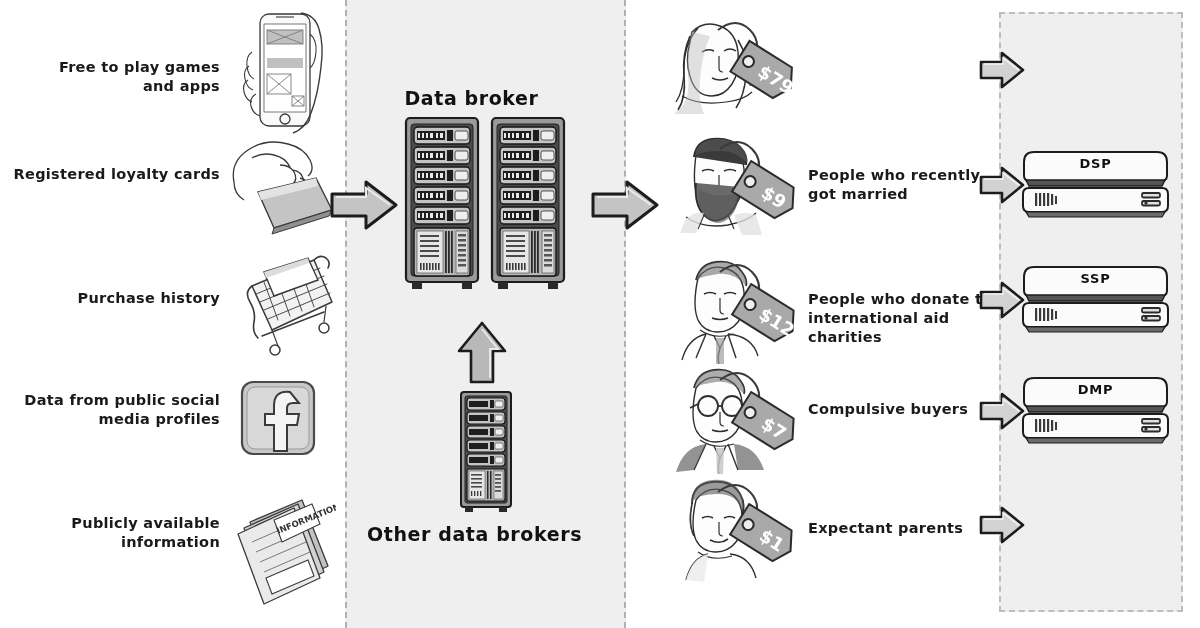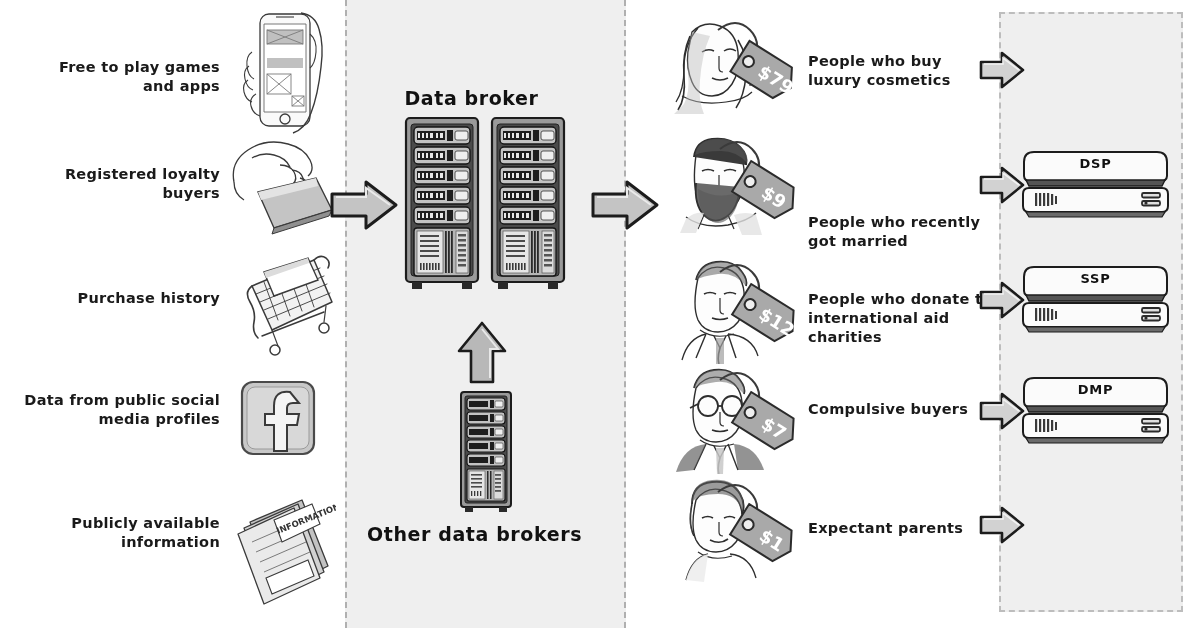--- a/index.html
+++ b/index.html
@@ -114,21 +114,21 @@
 <div id="stage">
 
   <div class="panel-center"></div>
   <div class="panel-right"></div>
 
   <div class="handtext src-label" style="left:10px; top:58px;">
     <span style="white-space:pre-line;">Free to play games
 and apps</span>
   </div>
   <div class="handtext src-label" style="left:10px; top:165px;">
-    <span style="white-space:pre-line;">Registered loyalty buyers</span>
+    <span style="white-space:pre-line;">Registered loyalty cards</span>
   </div>
   <div class="handtext src-label" style="left:10px; top:289px;">
     <span style="white-space:pre-line;">Purchase history</span>
   </div>
   <div class="handtext src-label" style="left:10px; top:391px;">
     <span style="white-space:pre-line;text-align:center;">Data from public social
 media profiles</span>
   </div>
   <div class="handtext src-label" style="left:10px; top:514px;">
     <span style="white-space:pre-line;">Publicly available
@@ -573,24 +573,20 @@
       <g fill="none" stroke="#3a3a3a" stroke-width="2">
         <path d="M56 12 q18 -14 32 0 q10 10 6 24"></path>
       </g>
       <g transform="rotate(32 100 52)">
         <path d="M74 34 L124 34 L134 52 L124 70 L74 70 Z" fill="#a9a9a9" stroke="#2b2b2b" stroke-width="2"></path>
         <circle cx="84" cy="52" r="5.5" fill="#efefef" stroke="#2b2b2b" stroke-width="2"></circle>
         <text class="tagtext" x="98" y="59">$79</text>
       </g>
     </svg>
   </div>
-  <div class="handtext seg-label" style="left:808px; top:52px;">
-    <span style="white-space:pre-line;">People who buy
-luxury cosmetics</span>
-  </div>
 
   <div class="person" style="left:662px; top:133px; width:140px; height:102px;">
     <svg viewBox="0 0 140 102">
       <g fill="none" stroke="#2e2e2e" stroke-width="1.4" stroke-linejoin="round">
         <path d="M34 22 q10 -14 28 -10 q18 4 20 24 q2 20 -6 32 q-8 12 -20 12 q-14 0 -20 -14 q-6 -14 -2 -44 Z" fill="#fdfdfd"></path>
         <path d="M32 24 q2 -16 18 -18 q18 -2 28 8 q8 8 6 18" stroke-width="2" fill="#3a3a3a"></path>
         <path d="M40 38 q6 -3 12 0" stroke-width="1.6"></path>
         <path d="M62 38 q6 -3 12 0" stroke-width="1.6"></path>
         <path d="M57 42 v12 q0 4 4 4" stroke-width="1.2"></path>
         <path d="M48 62 q9 3 17 0" stroke-width="1.5"></path>
@@ -610,21 +606,21 @@
       <g fill="none" stroke="#3a3a3a" stroke-width="2">
         <path d="M58 16 q18 -14 32 0 q10 10 6 24"></path>
       </g>
       <g transform="rotate(32 100 56)">
         <path d="M76 38 L126 38 L136 56 L126 74 L76 74 Z" fill="#a9a9a9" stroke="#2b2b2b" stroke-width="2"></path>
         <circle cx="86" cy="56" r="5.5" fill="#efefef" stroke="#2b2b2b" stroke-width="2"></circle>
         <text class="tagtext" x="102" y="63">$9</text>
       </g>
     </svg>
   </div>
-  <div class="handtext seg-label" style="left:808px; top:166px;margin-top:47px;">
+  <div class="handtext seg-label" style="left:808px; top:166px;">
     <span style="white-space:pre-line;">People who recently
 got married</span>
   </div>
 
   <div class="person" style="left:662px; top:256px; width:140px; height:108px;">
     <svg viewBox="0 0 140 108">
       <g fill="none" stroke="#2e2e2e" stroke-width="1.4" stroke-linejoin="round">
         <path d="M36 22 q10 -14 26 -10 q18 4 20 24 q2 20 -6 30 q-8 10 -20 10 q-14 0 -20 -12 q-6 -14 -0 -42 Z" fill="#fdfdfd"></path>
         <path d="M34 24 q4 -16 20 -18 q18 -2 26 10 q6 8 4 14" stroke-width="1.8"></path>
         <path d="M42 38 q6 -3 12 0" stroke-width="1.6"></path>

